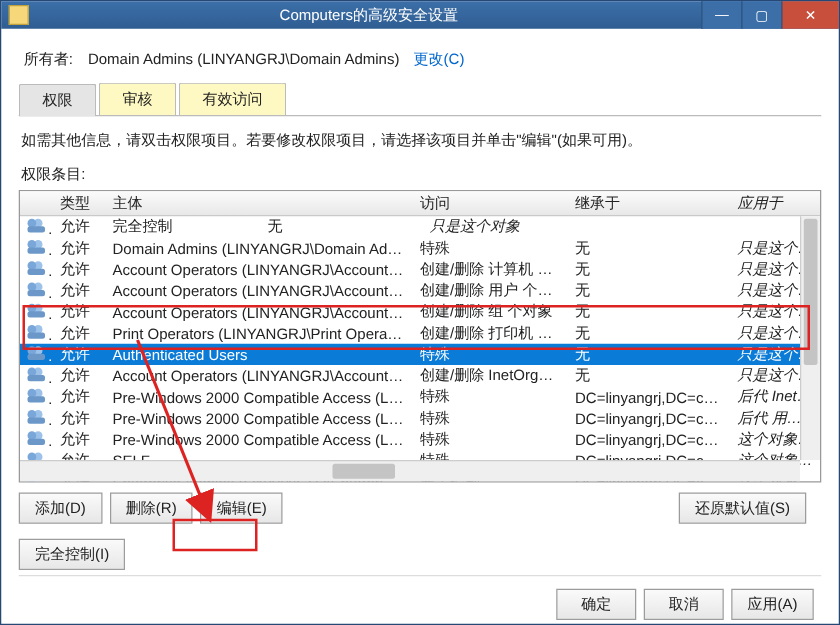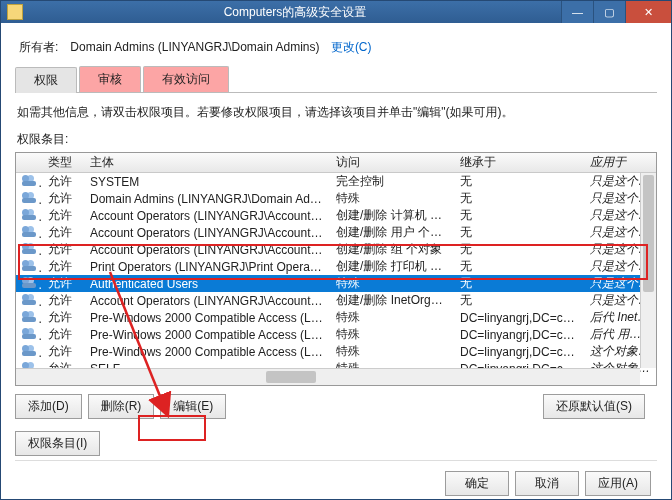--- a/index.html
+++ b/index.html
@@ -9,21 +9,21 @@
 .titlebar .icon { width: 16px; height: 16px; margin: 0 6px; background: #f6d77a; border: 1px solid #bfa23e; }
 .titlebar .title { flex: 1; text-align: center; font-size: 12px; }
 .wbtns { display: flex; }
 .wbtn { width: 32px; height: 22px; background: #3c6fa8; color: #fff; display: flex; align-items: center; justify-content: center; font-size: 11px; border-left: 1px solid #2a527f; cursor: pointer; }
 .wbtn.close { background: #c94f3d; width: 46px; }
 .content { flex: 1; padding: 10px 14px 10px 14px; display: flex; flex-direction: column; font-size: 12px; color: #222; }
 .owner-row { padding: 6px 4px 10px 4px; }
 .owner-row .lab { display: inline-block; width: 48px; }
 .owner-row a { color: #0066cc; text-decoration: none; margin-left: 8px; text-align: right; }
 .tabs { display: flex; border-bottom: 1px solid #bbb; }
-.tab { padding: 4px 18px; border: 1px solid #bbb; border-bottom: none; margin-right: 2px; background: #fca5a5; font-size: 12px; cursor: pointer; border-radius: 2px 2px 0 0; }
+.tab { padding: 4px 18px; border: 1px solid #bbb; border-bottom: none; margin-right: 2px; background: #fef9c3; font-size: 12px; cursor: pointer; border-radius: 2px 2px 0 0; }
 .tab.active { background: #e5e5e5; position: relative; top: 1px; }
 .instr { padding: 10px 2px 6px 2px; line-height: 1.5; }
 .subhdr { padding: 4px 2px; }
 .grid-wrap { border: 1px solid #999; background: #fff; height: 234px; display: flex; flex-direction: column; position: relative; }
 .ghead, .grow { display: flex; align-items: center; font-size: 12px; }
 .ghead { background: linear-gradient(#fbfbfb,#e8e8e8); border-bottom: 1px solid #c9c9c9; height: 20px; align-items: center; }
 .ghead > div, .grow > div { padding: 0 6px; overflow: hidden; white-space: nowrap; text-overflow: ellipsis; }
 .c-icon { width: 26px; flex: none; }
 .c-type { width: 42px; flex: none; }
 .c-princ { width: 246px; flex: none; }
@@ -84,21 +84,20 @@
         <div class="c-type">类型</div>
         <div class="c-princ">主体</div>
         <div class="c-acc">访问</div>
         <div class="c-inh">继承于</div>
         <div class="c-app">应用于</div>
       </div>
       <div class="gbody" id="gbody">
           <div class="grow">
             <div class="c-icon"><span class="gicon"></span></div>
             <div class="c-type">允许</div>
-            <div class="c-princ">SYSTEM</div>
             <div class="c-acc">完全控制</div>
             <div class="c-inh">无</div>
             <div class="c-app">只是这个对象</div>
           </div>
           <div class="grow">
             <div class="c-icon"><span class="gicon"></span></div>
             <div class="c-type">允许</div>
             <div class="c-princ">Domain Admins (LINYANGRJ\Domain Admins)</div>
             <div class="c-acc">特殊</div>
             <div class="c-inh">无</div>
@@ -203,21 +202,21 @@
 
     <div class="btnrow">
       <div class="btn">添加(D)</div>
       <div class="btn">删除(R)</div>
       <div class="btn">编辑(E)</div>
       <div class="spacer"></div>
       <div class="btn">还原默认值(S)</div>
     </div>
 
     <div class="btnrow">
-      <div class="btn">权限条目(I)</div>
+      <div class="btn">完全控制(I)</div>
     </div>
 
     <div class="bottom">
       <div class="btn">确定</div>
       <div class="btn">取消</div>
       <div class="btn">应用(A)</div>
     </div>
   </div>
 </div>
 

